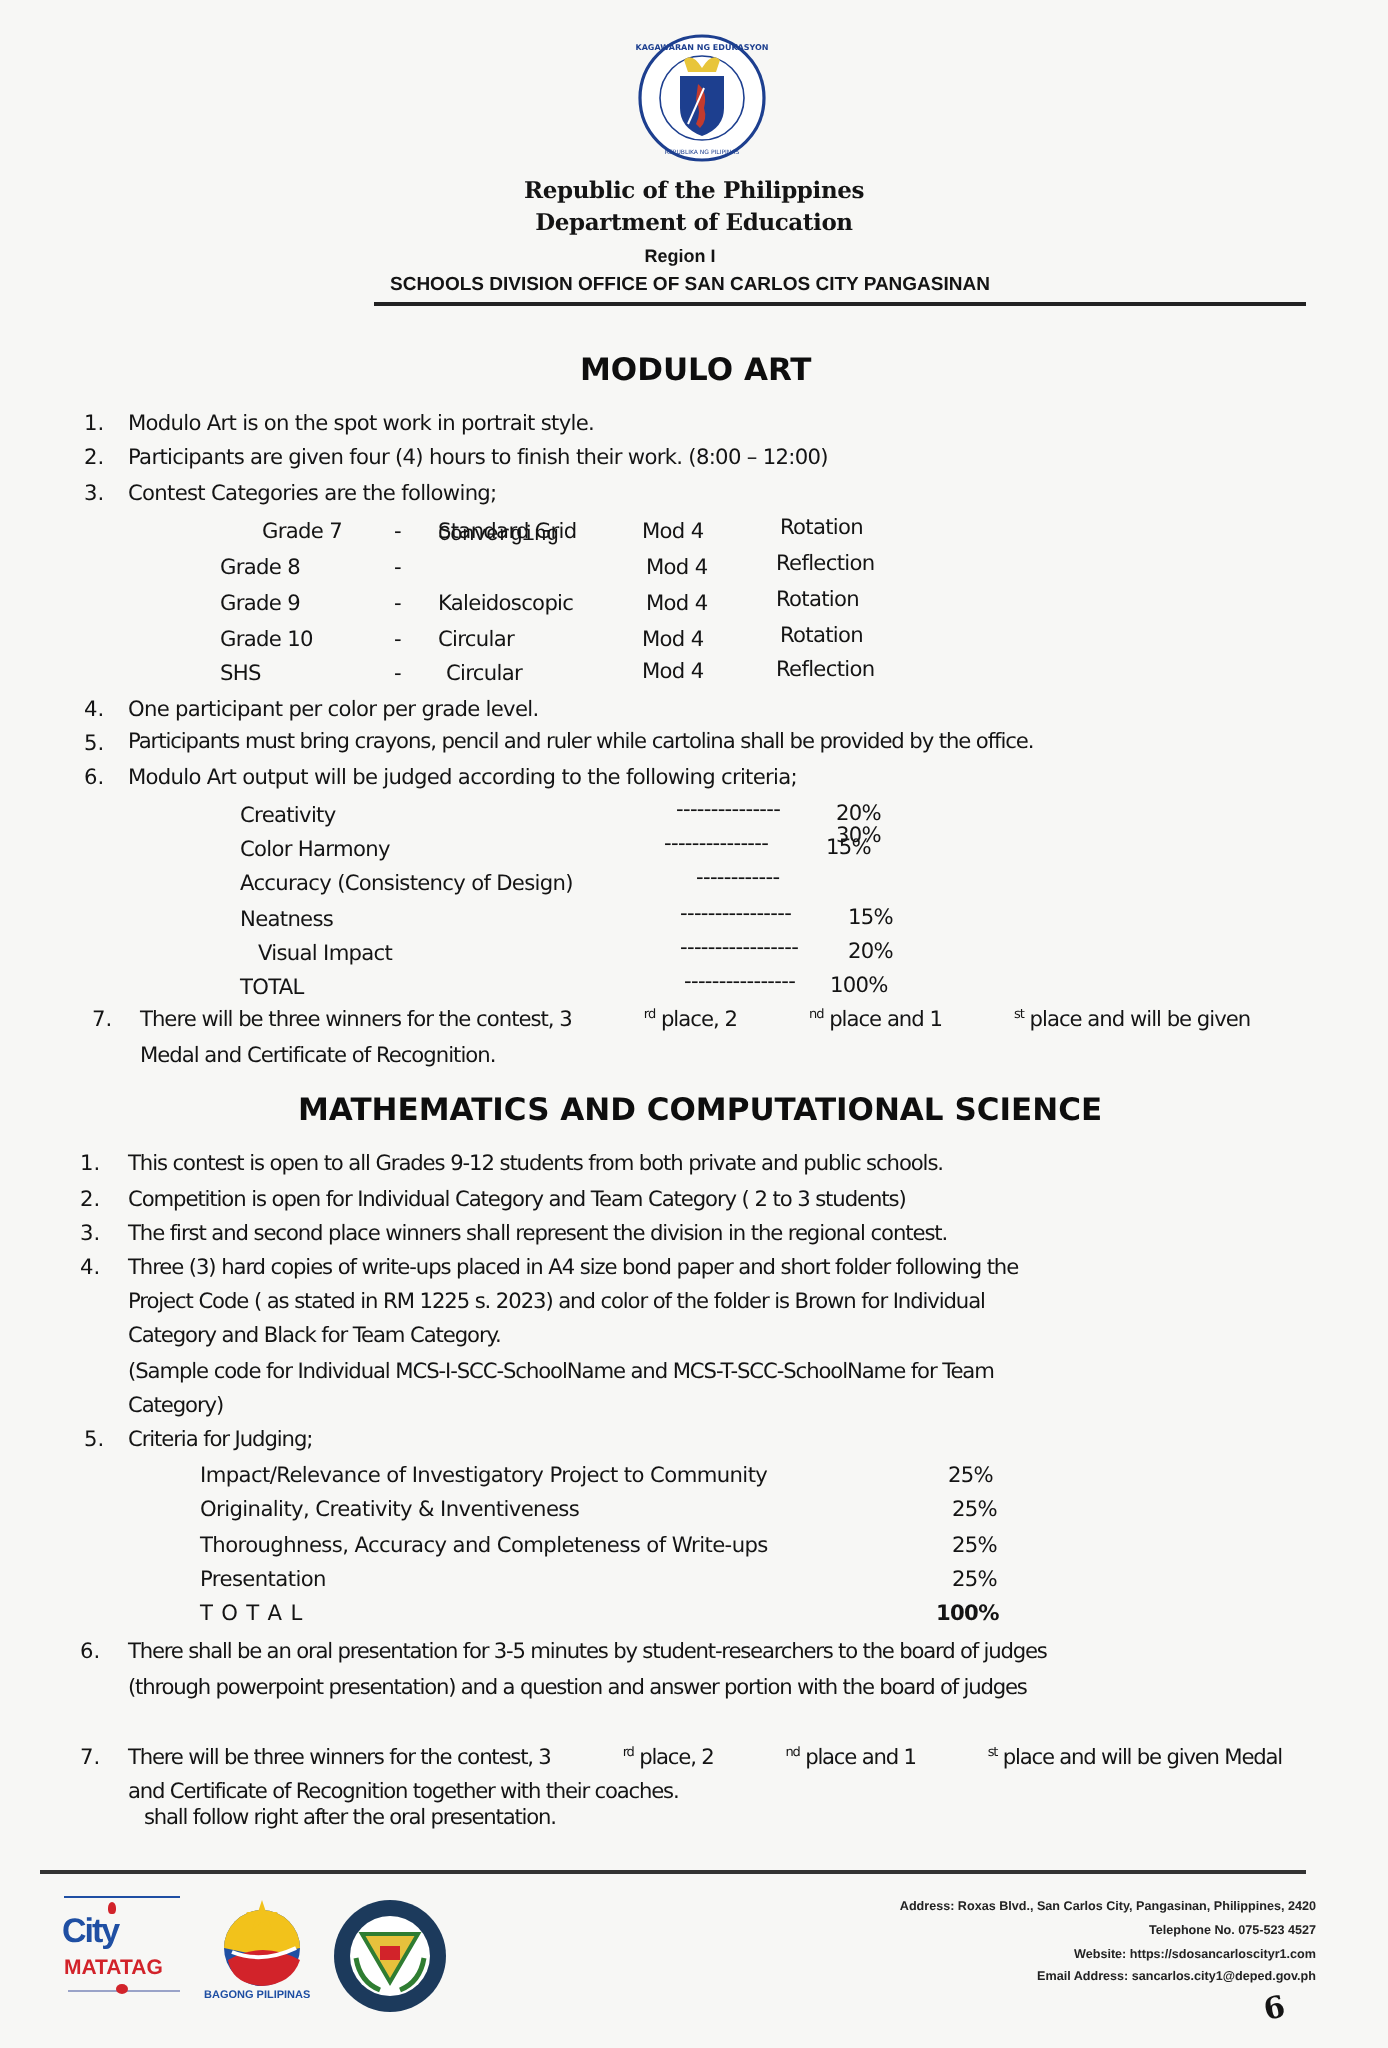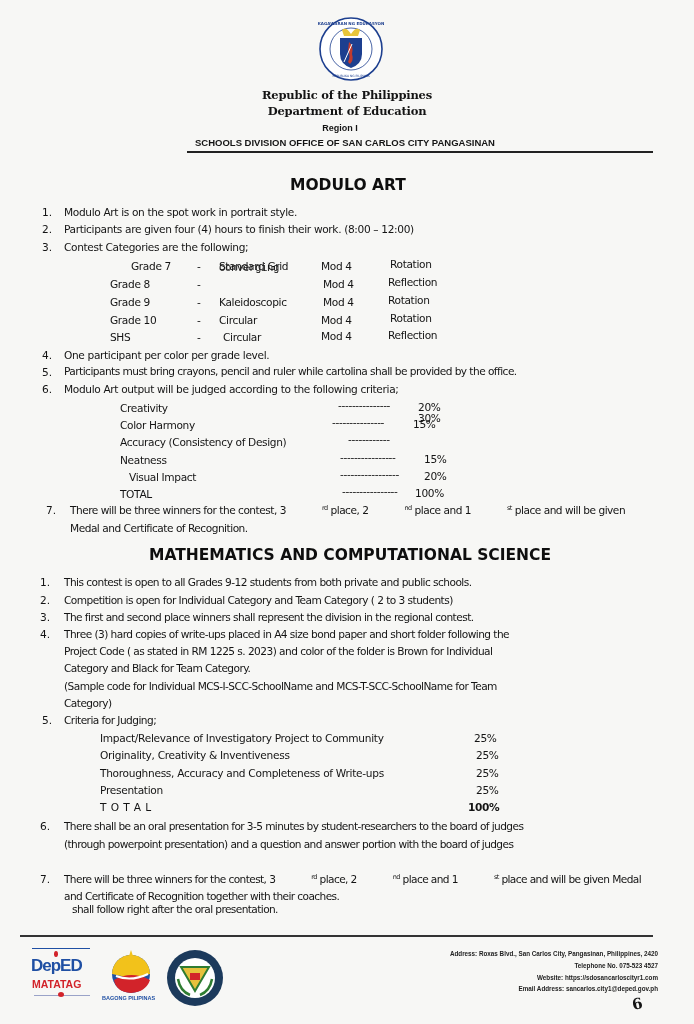--- a/index.html
+++ b/index.html
@@ -226,21 +226,21 @@
       <span class="abs t" style="left:64px; top:873px; letter-spacing:-0.6px;"><span>There will be three winners for the contest, 3</span><sup>rd</sup><span> place, 2</span><sup>nd</sup><span> place and 1</span><sup>st</sup><span> place and will be given Medal</span></span>
       <span class="abs t" style="left:64px; top:890px; letter-spacing:-0.6px;">and Certificate of Recognition together with their coaches.</span>
     </div>
   </div>
 
   <div>
     <div class="foot-rule"></div>
 
     <div class="logo" style="left:30px; top:948px; width:62px; height:54px;">
       <div style="position:absolute; left:2px; top:0; width:58px; height:1px; background:#1f4fa3;"></div>
-      <div class="abs" style="left:1px; top:8px; font-family:'Liberation Sans',sans-serif; font-weight:bold; font-size:17px; letter-spacing:-1px; color:#1f4fa3;">DepED</div>
+      <div class="abs" style="left:1px; top:8px; font-family:'Liberation Sans',sans-serif; font-weight:bold; font-size:17px; letter-spacing:-1px; color:#1f4fa3;">City</div>
       <div style="position:absolute; left:24px; top:3px; width:4px; height:6px; background:#d2232a; border-radius:50% 50% 40% 40%;"></div>
       <div class="abs" style="left:2px; top:30px; font-family:'Liberation Sans',sans-serif; font-weight:bold; font-size:10.5px; color:#d2232a;">MATATAG</div>
       <div style="position:absolute; left:4px; top:47px; width:56px; height:1px; background:#9aa3c8;"></div>
       <div style="position:absolute; left:28px; top:44px; width:6px; height:5px; background:#d2232a; border-radius:50%;"></div>
     </div>
 
     <div class="logo" style="left:100px; top:948px; width:62px; height:58px;">
       <svg width="62" height="46" viewBox="0 0 62 46">
         <circle cx="31" cy="26" r="19" fill="#1f4fa3"></circle>
         <path d="M12 26 A19 19 0 0 1 50 26 L31 30 Z" fill="#f2c21b"></path>

